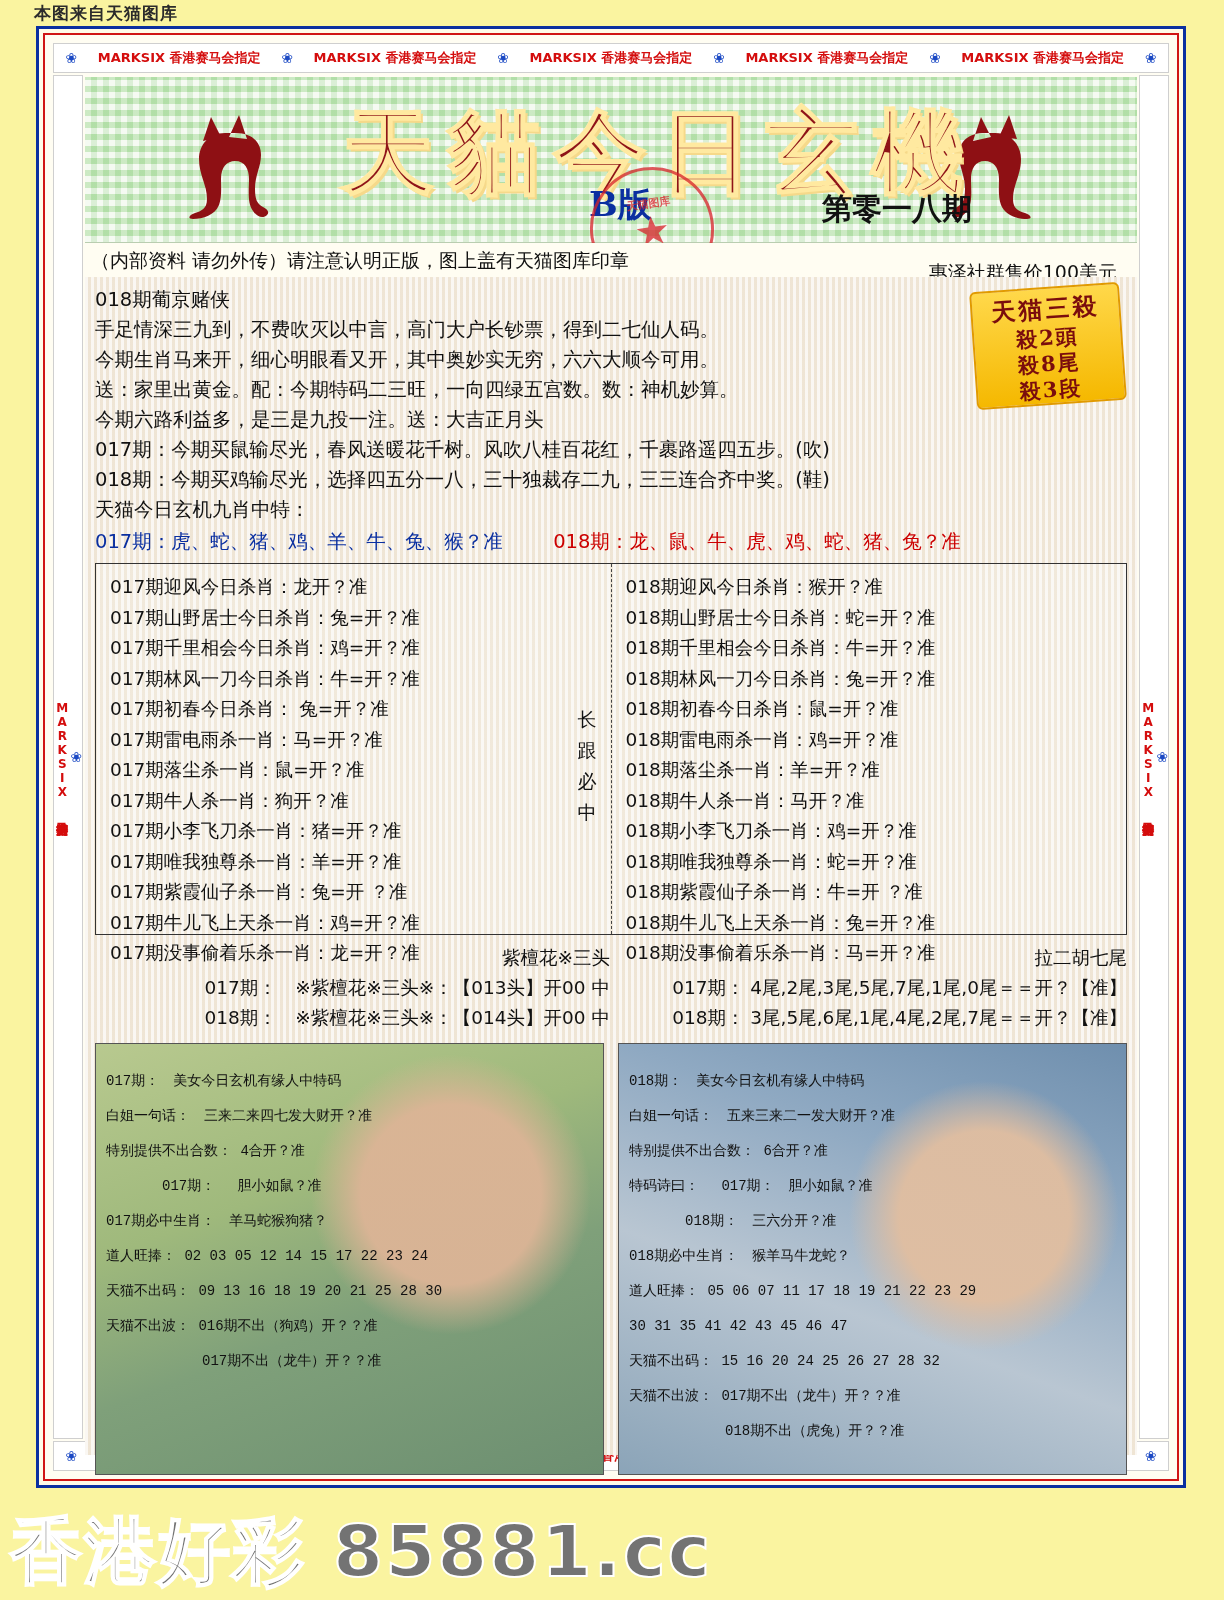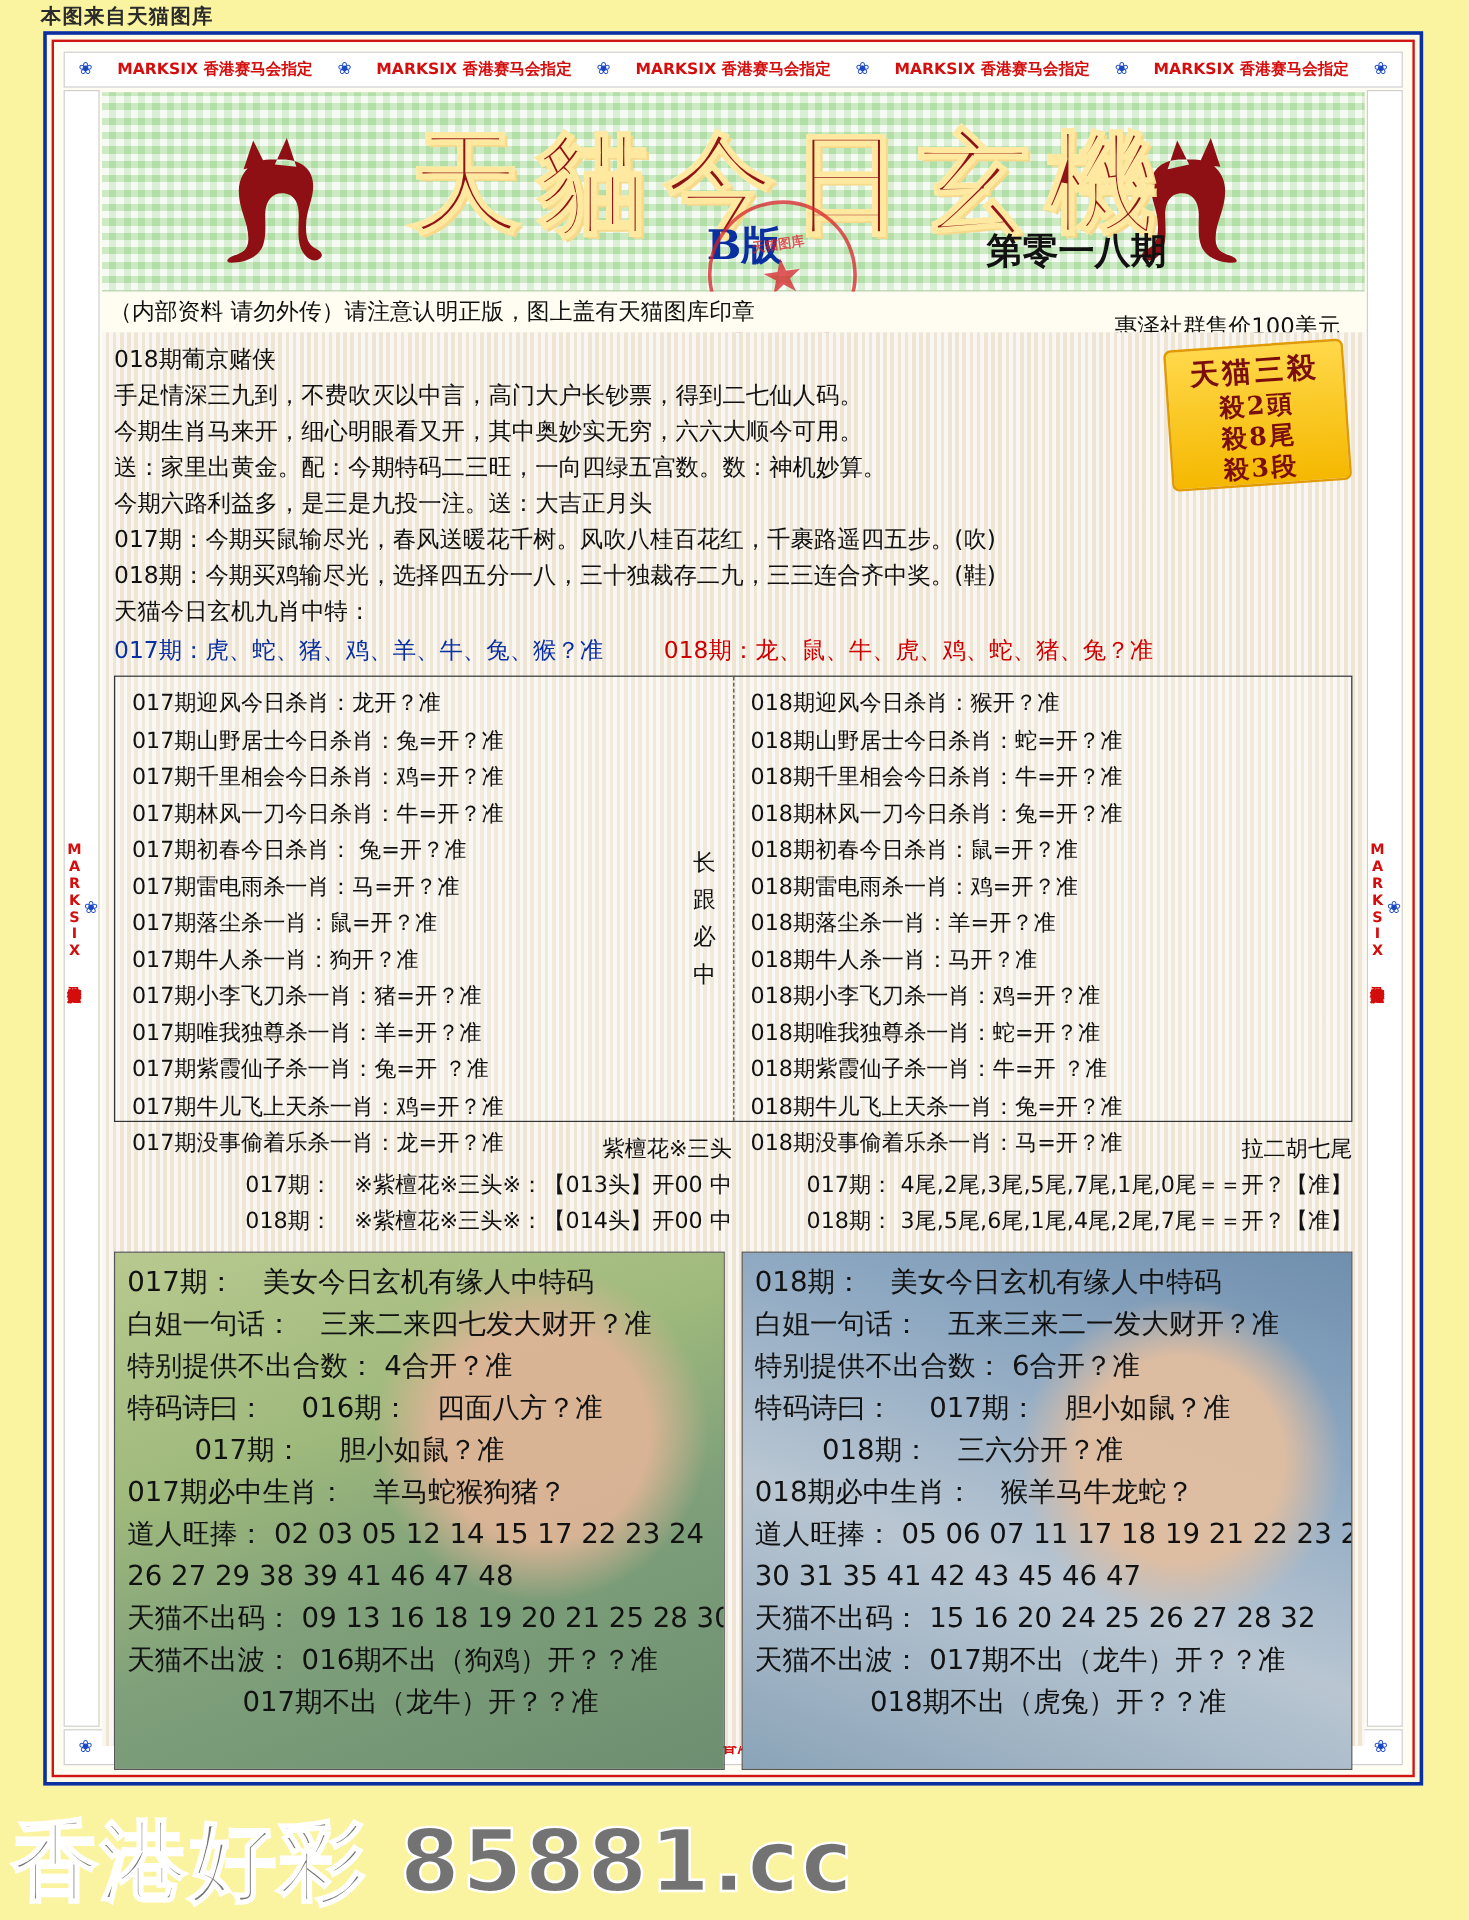--- a/index.html
+++ b/index.html
@@ -185,23 +185,24 @@
       radial-gradient(circle at 70% 35%, rgba(220,180,150,0.95) 0 90px, rgba(0,0,0,0) 140px),
       linear-gradient(160deg,#b8c98f 0%, #9fb97c 35%, #7fa07a 60%, #6d8f71 100%);
   }
   .panel.right{
     background:
       radial-gradient(circle at 72% 40%, rgba(225,190,160,0.95) 0 85px, rgba(0,0,0,0) 135px),
       linear-gradient(200deg,#6f8fae 0%, #8fa9c2 30%, #b9c6d2 60%, #8ba4b8 100%);
   }
   .panel .lines{
     position:absolute;left:0;top:0;right:0;bottom:0;
-    padding:8px 8px 0 10px;
-    font-size:23px;line-height:35px;color:#111;
+    padding:20px 8px 0 10px;
+    font-size:14px;line-height:35px;color:#111;
     white-space:nowrap;
+    font-family:Liberation Mono, monospace;
   }
   .panel .lines .ind{padding-left:56px;}
   .panel .lines .ind2{padding-left:96px;}
 
   
   .bottom-watermark{
     position:absolute;left:10px;bottom:0px;
     font-size:72px;font-weight:bold;
     color:#737373;
     -webkit-text-stroke:2px #ffffff;
@@ -367,25 +368,23 @@
             <div>018期： 3尾,5尾,6尾,1尾,4尾,2尾,7尾＝＝开？【准】</div>
           </div>
         </div>
 
         <div class="panels">
           <div class="panel left">
             <div class="lines">
               <div>017期：　美女今日玄机有缘人中特码</div>
               <div>白姐一句话：　三来二来四七发大财开？准</div>
               <div>特别提供不出合数： 4合开？准</div>
-              <div>特码诗曰：　 016期：　四面八方？准</div>
               <div class="ind">017期：　 胆小如鼠？准</div>
               <div>017期必中生肖：　羊马蛇猴狗猪？</div>
               <div>道人旺捧： 02 03 05 12 14 15 17 22 23 24</div>
-              <div>26 27 29 38 39 41 46 47 48</div>
               <div>天猫不出码： 09 13 16 18 19 20 21 25 28 30</div>
               <div>天猫不出波： 016期不出（狗鸡）开？？准</div>
               <div class="ind2">017期不出（龙牛）开？？准</div>
             </div>
           </div>
           <div class="panel right">
             <div class="lines">
               <div>018期：　美女今日玄机有缘人中特码</div>
               <div>白姐一句话：　五来三来二一发大财开？准</div>
               <div>特别提供不出合数： 6合开？准</div>

